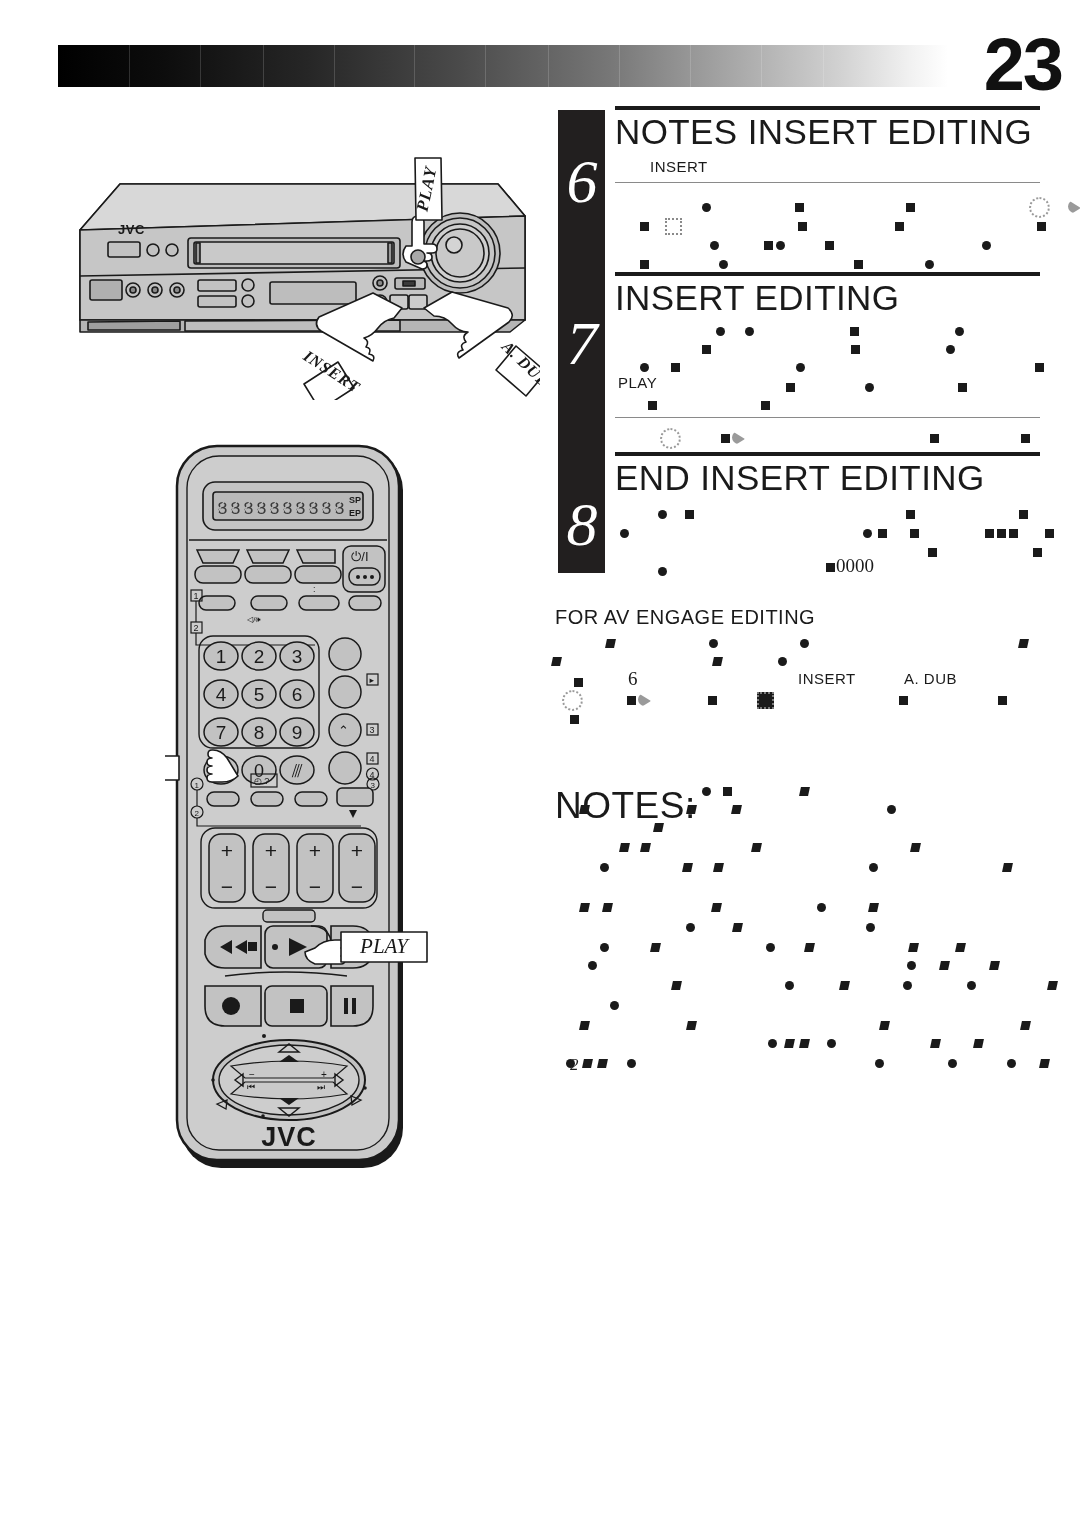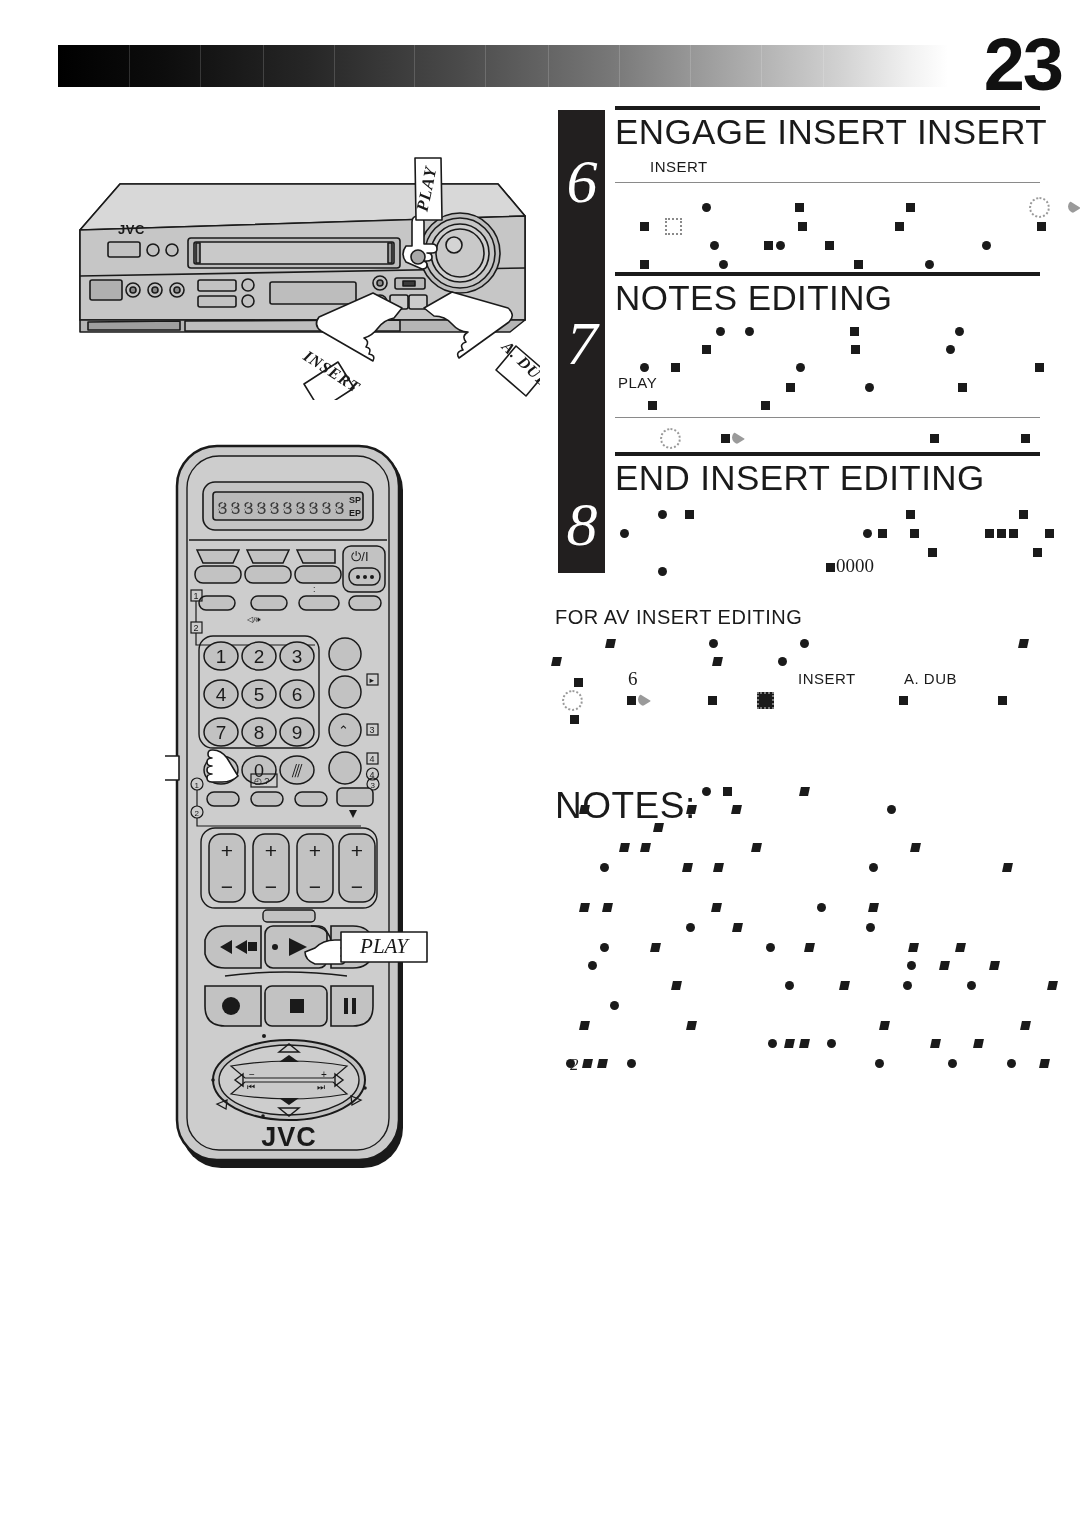--- a/index.html
+++ b/index.html
@@ -368,21 +368,21 @@
     <text x="219" y="513" text-anchor="middle" font-family="Liberation Serif, serif" font-style="italic" font-size="21" fill="#1a1a1a">PLAY</text>
   </svg>
 </div>
 
 <div id="step-bar"></div>
 <div class="step-num" id="step-num-6">6</div>
 <div class="step-num" id="step-num-7">7</div>
 <div class="step-num" id="step-num-8">8</div>
 
 <div class="rule-thick" style="top:106px;width:425px;"></div>
-<div class="heading" style="top:114px;">ENGAGE INSERT INSERT</div>
+<div class="heading" style="top:114px;">NOTES INSERT EDITING</div>
 <div class="sublabel" style="left:650px;top:158px;">INSERT</div>
 <div class="rule-thin" style="top:182px;width:425px;"></div>
 
 <div class="redact-row" style="left:640px;top:197px;">
   <span class="ci" style="margin-left:62px"></span><span class="sq" style="margin-left:84px"></span><span class="sq" style="margin-left:102px"></span>
   <span class="glyph-circ-o" style="margin-left:110px"></span><span class="glyph-tri" style="margin-left:18px"></span>
 </div>
 <div class="redact-row" style="left:640px;top:217px;">
   <span class="sq"></span><span class="glyph-dashbox" style="margin-left:16px"></span>
   <span class="sq" style="margin-left:112px"></span><span class="sq" style="margin-left:88px"></span>
@@ -391,21 +391,21 @@
 <div class="redact-row" style="left:640px;top:236px;">
   <span class="ci" style="margin-left:70px"></span><span class="sq" style="margin-left:45px"></span><span class="ci" style="margin-left:3px"></span>
   <span class="sq" style="margin-left:36px"></span><span class="ci" style="margin-left:148px"></span>
 </div>
 <div class="redact-row" style="left:640px;top:255px;">
   <span class="sq"></span><span class="ci" style="margin-left:70px"></span>
   <span class="sq" style="margin-left:122px"></span><span class="ci" style="margin-left:62px"></span>
 </div>
 
 <div class="rule-thick" style="top:272px;width:425px;"></div>
-<div class="heading" style="top:280px;">NOTES EDITING</div>
+<div class="heading" style="top:280px;">INSERT EDITING</div>
 
 <div class="redact-row" style="left:640px;top:322px;">
   <span class="ci" style="margin-left:76px"></span><span class="ci" style="margin-left:20px"></span>
   <span class="sq" style="margin-left:92px"></span><span class="ci" style="margin-left:96px"></span>
 </div>
 <div class="redact-row" style="left:640px;top:340px;">
   <span class="sq" style="margin-left:62px"></span><span class="sq" style="margin-left:140px"></span>
   <span class="ci" style="margin-left:82px"></span>
 </div>
 <div class="redact-row" style="left:640px;top:358px;">
@@ -445,21 +445,21 @@
   <span class="sq" style="margin-left:288px"></span><span class="sq" style="margin-left:96px"></span>
 </div>
 <div class="redact-row" style="left:640px;top:562px;">
   <span class="ci" style="margin-left:18px"></span>
 </div>
 <div class="redact-row" style="left:826px;top:558px;">
   <span class="sq"></span>
 </div>
 <div class="mono-num" style="left:836px;top:555px;">0000</div>
 
-<div class="section-label" style="top:606px;">FOR AV INSERT EDITING</div>
+<div class="section-label" style="top:606px;">FOR AV ENGAGE EDITING</div>
 <div class="redact-row" style="left:552px;top:634px;">
   <span class="sq sk" style="margin-left:54px"></span><span class="ci" style="margin-left:94px"></span>
   <span class="ci" style="margin-left:78px"></span><span class="sq sk" style="margin-left:210px"></span>
 </div>
 <div class="redact-row" style="left:552px;top:652px;">
   <span class="sq sk"></span><span class="sq sk" style="margin-left:152px"></span>
   <span class="ci" style="margin-left:52px"></span>
 </div>
 <div class="redact-row" style="left:552px;top:673px;">
   <span class="sq" style="margin-left:22px"></span>

